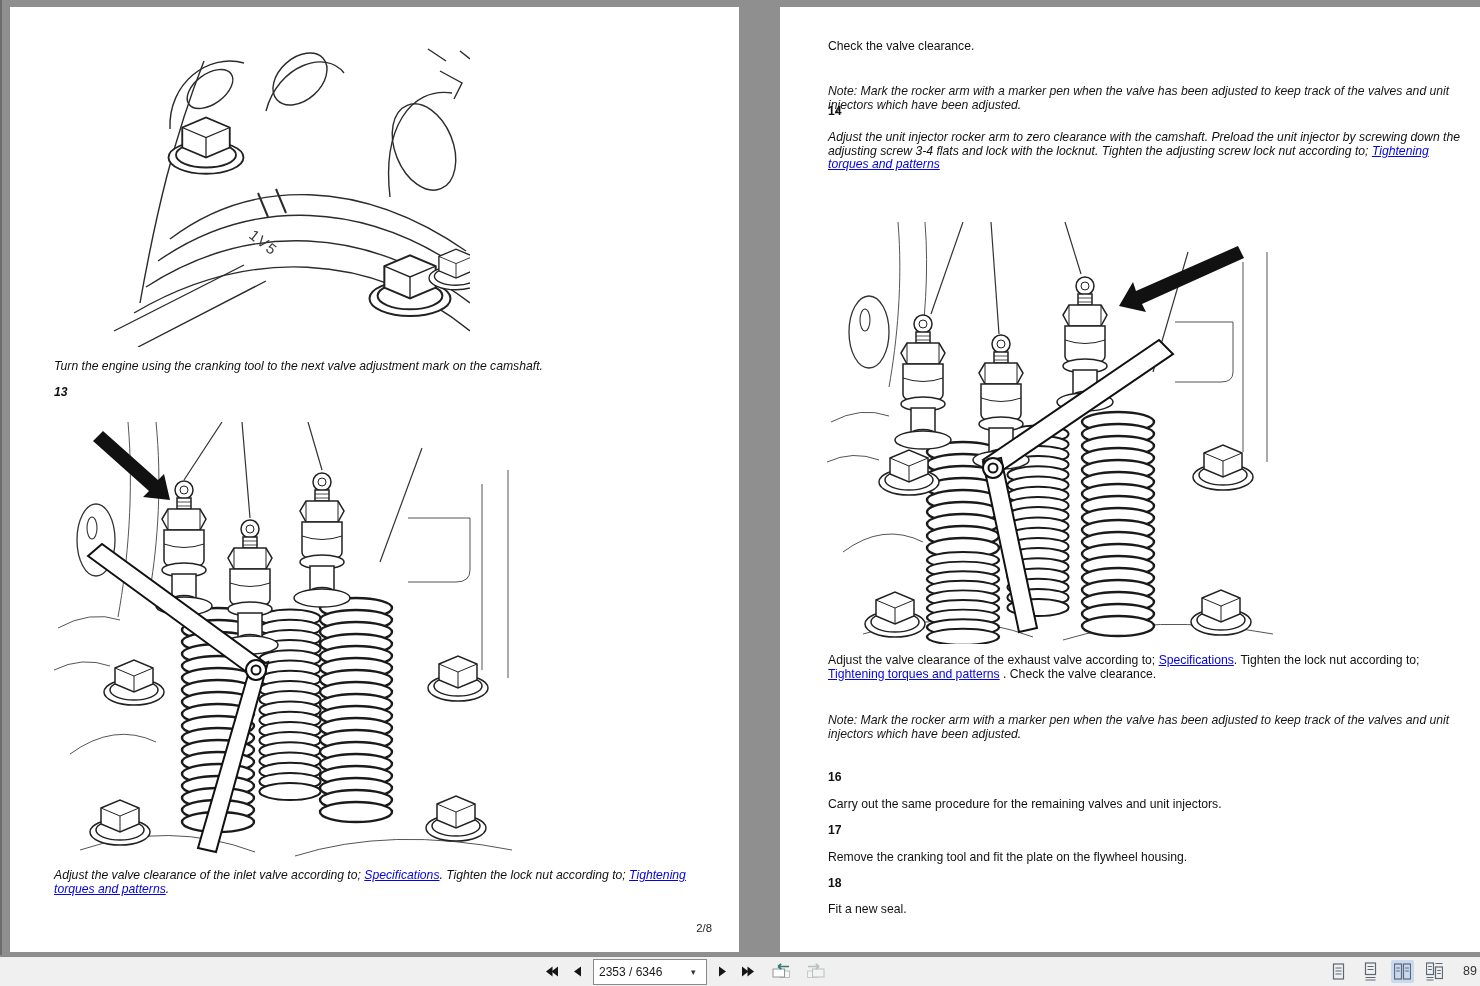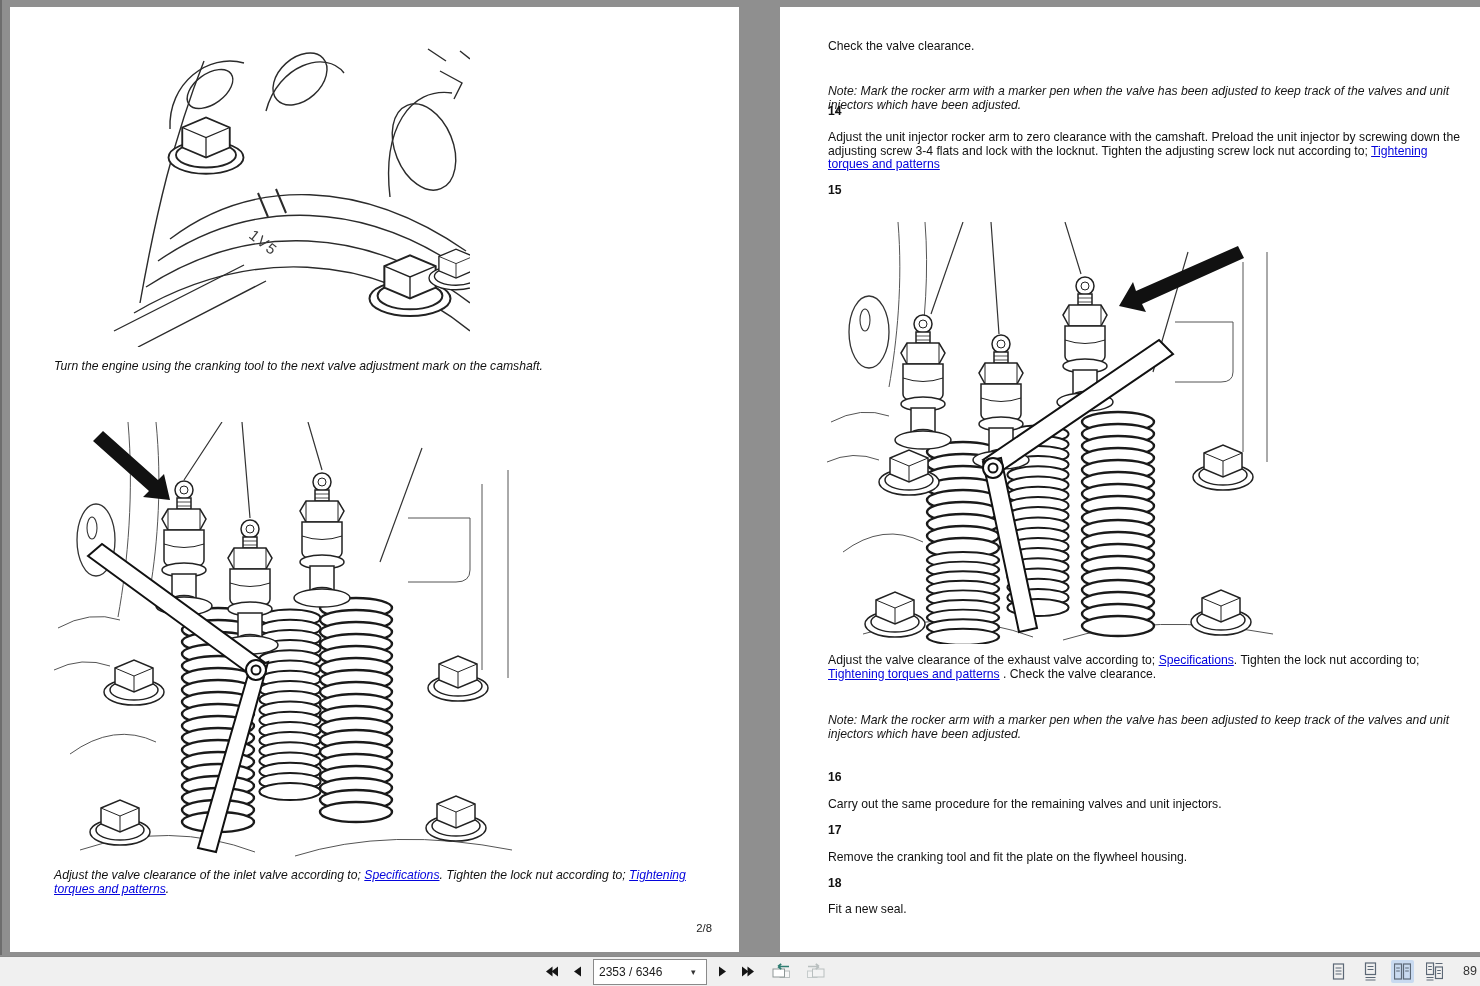--- a/index.html
+++ b/index.html
@@ -95,20 +95,21 @@
           <path d="M148,148 L158,172 M166,144 L176,168" stroke-width="2"></path>
         </g>
         <text transform="translate(138,192) rotate(38)" font-size="15" letter-spacing="1.5" fill="#3a3a3a">1V5</text>
         <use href="#cbolt" transform="translate(96,100) scale(1.25)"></use>
         <use href="#cbolt" transform="translate(300,240) scale(1.35)"></use>
         <use href="#cbolt" transform="translate(346,224) scale(0.9)"></use>
       </svg>
     </div>
 
     <p class="body-text" style="top:353px;">Turn the engine using the cranking tool to the next valve adjustment mark on the camshaft.</p>
+    <p class="body-text step" style="top:379px;">13</p>
 
     <div class="illo" style="left:40px;top:415px;">
       <svg width="490" height="438" viewBox="0 0 490 438">
         <g stroke="#555" stroke-width="1" fill="none">
           <path d="M78,0 C84,70 78,140 68,195"></path>
           <path d="M106,0 C112,60 108,120 100,168"></path>
           <path d="M8,206 q32,-18 62,-8 M4,248 q28,-14 56,-4 M20,332 q44,-32 86,-12"></path>
           <path d="M358,96 h62 v52 q0,12 -14,12 h-48"></path>
           <path d="M432,62 V248 M458,48 V256"></path>
           <path d="M30,428 Q120,398 205,430 M245,434 Q340,404 462,428"></path>
@@ -144,22 +145,21 @@
     <p class="body-text" style="top:862px;"><span>Adjust the valve clearance of the inlet valve according to; </span><a class="doclink">Specifications</a><span>. Tighten the lock nut according to; </span><a class="doclink">Tightening torques and patterns</a><span>.</span></p>
 
     <div class="page-num" style="right:27px;top:915px;">2/8</div>
   </div>
 
   <div class="page page-right">
 
     <p class="body-text" style="top:33px;">Check the valve clearance.</p>
     <p class="body-text note" style="top:58px;">Note: Mark the rocker arm with a marker pen when the valve has been adjusted to keep track of the valves and unit injectors which have been adjusted.</p>
     <p class="body-text step" style="top:98px;">14</p>
-    <p class="body-text" style="top:124px;"><span>Adjust the unit injector rocker arm to zero clearance with the camshaft. Preload the unit injector by screwing down the adjusting screw 3-4 flats and lock with the locknut. Tighten the adjusting screw lock nut according to; </span><a class="doclink">Tightening torques and patterns</a></p>
-    <p class="body-text step" style="top:177px;">15</p>
+    <p class="body-text" style="top:124px;font-style:italic;"><span>Adjust the unit injector rocker arm to zero clearance with the camshaft. Preload the unit injector by screwing down the adjusting screw 3-4 flats and lock with the locknut. Tighten the adjusting screw lock nut according to; </span><a class="doclink">Tightening torques and patterns</a></p>
 
     <div class="illo" style="left:43px;top:215px;">
       <svg width="460" height="422" viewBox="0 0 460 422">
         <g stroke="#555" stroke-width="1" fill="none">
           <path d="M75,0 C80,60 74,120 66,165"></path>
           <path d="M102,0 C106,50 102,100 95,148"></path>
           <path d="M8,200 q30,-16 58,-6 M4,240 q26,-12 52,-2 M20,330 q40,-30 80,-10"></path>
           <path d="M352,100 h58 v50 q0,10 -12,10 h-46"></path>
           <path d="M420,40 V230 M444,30 V240"></path>
           <path d="M40,412 Q130,385 210,415 M240,418 Q330,390 450,412"></path>

